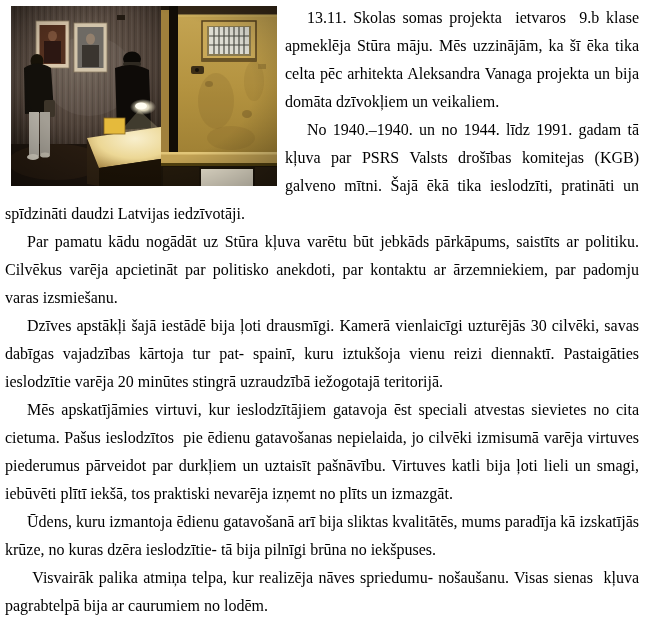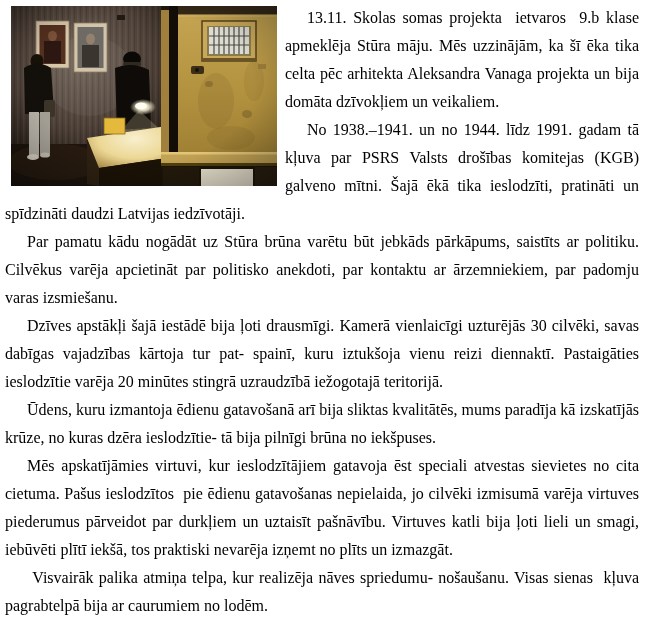--- a/index.html
+++ b/index.html
@@ -161,20 +161,20 @@
         <rect x="152" y="161" width="36" height="19" fill="#241a0c"></rect>
         <rect x="190" y="163" width="52" height="17" fill="#e9e2cf"></rect>
         <rect x="244" y="161" width="22" height="19" fill="#2a1f10"></rect>
       </g>
 
       <rect x="0" y="0" width="266" height="180" fill="url(#vignette)"></rect>
     </svg>
   </figure>
 
   <p class="para">13.11. Skolas somas projekta  ietvaros  9.b klase apmeklēja Stūra māju. Mēs uzzinājām, ka šī ēka tika celta pēc arhitekta Aleksandra Vanaga projekta un bija domāta dzīvokļiem un veikaliem.</p>
-  <p class="para">No 1938.–1941. un no 1944. līdz 1991. gadam tā kļuva par PSRS Valsts drošības komitejas (KGB) galveno mītni. Šajā ēkā tika ieslodzīti, pratināti un spīdzināti daudzi Latvijas iedzīvotāji.</p>
-  <p class="para">Par pamatu kādu nogādāt uz Stūra brūna varētu būt jebkāds pārkāpums, saistīts ar politiku. Cilvēkus varēja apcietināt par politisko anekdoti, par kontaktu ar ārzemniekiem, par padomju varas izsmiešanu.</p>
+  <p class="para">No 1940.–1940. un no 1944. līdz 1991. gadam tā kļuva par PSRS Valsts drošības komitejas (KGB) galveno mītni. Šajā ēkā tika ieslodzīti, pratināti un spīdzināti daudzi Latvijas iedzīvotāji.</p>
+  <p class="para">Par pamatu kādu nogādāt uz Stūra kļuva varētu būt jebkāds pārkāpums, saistīts ar politiku. Cilvēkus varēja apcietināt par politisko anekdoti, par kontaktu ar ārzemniekiem, par padomju varas izsmiešanu.</p>
   <p class="para">Dzīves apstākļi šajā iestādē bija ļoti drausmīgi. Kamerā vienlaicīgi uzturējās 30 cilvēki, savas dabīgas vajadzības kārtoja tur pat- spainī, kuru iztukšoja vienu reizi diennaktī. Pastaigāties ieslodzītie varēja 20 minūtes stingrā uzraudzībā iežogotajā teritorijā.</p>
+  <p class="para">Mēs apskatījāmies virtuvi, kur ieslodzītājiem gatavoja ēst speciali atvestas sievietes no cita cietuma. Pašus ieslodzītos  pie ēdienu gatavošanas nepielaida, jo cilvēki izmisumā varēja virtuves piederumus pārveidot par durkļiem un uztaisīt pašnāvību. Virtuves katli bija ļoti lieli un smagi, iebūvēti plītī iekšā, tos praktiski nevarēja izņemt no plīts un izmazgāt.</p>
   <p class="para">Ūdens, kuru izmantoja ēdienu gatavošanā arī bija sliktas kvalitātēs, mums paradīja kā izskatījās krūze, no kuras dzēra ieslodzītie- tā bija pilnīgi brūna no iekšpuses.</p>
-  <p class="para">Mēs apskatījāmies virtuvi, kur ieslodzītājiem gatavoja ēst speciali atvestas sievietes no cita cietuma. Pašus ieslodzītos  pie ēdienu gatavošanas nepielaida, jo cilvēki izmisumā varēja virtuves piederumus pārveidot par durkļiem un uztaisīt pašnāvību. Virtuves katli bija ļoti lieli un smagi, iebūvēti plītī iekšā, tos praktiski nevarēja izņemt no plīts un izmazgāt.</p>
   <p class="para"> Visvairāk palika atmiņa telpa, kur realizēja nāves spriedumu- nošaušanu. Visas sienas  kļuva pagrabtelpā bija ar caurumiem no lodēm.</p>
 
 </div>
 
 </body></html>

